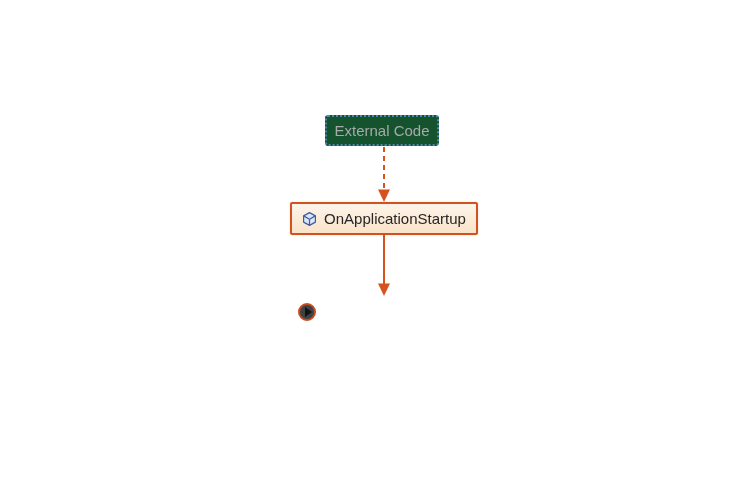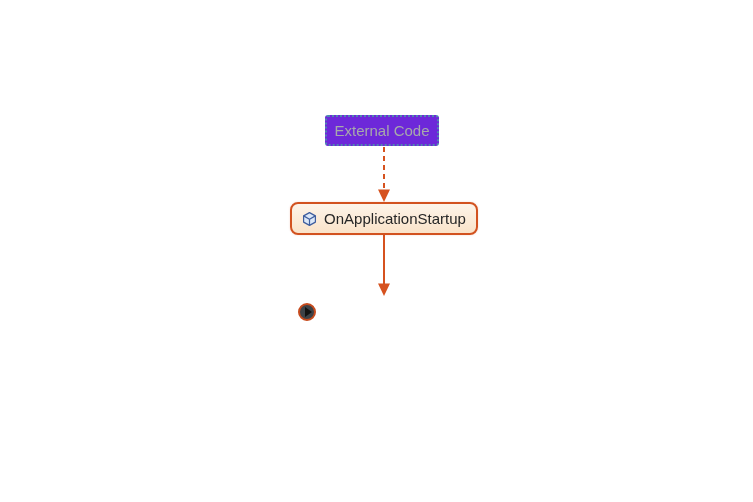--- a/index.html
+++ b/index.html
@@ -45,30 +45,30 @@
     position:absolute;
     box-sizing:border-box;
     display:flex;
     align-items:center;
     justify-content:center;
     gap:7px;
     white-space:nowrap;
   }
   .node.method{
     border:2px solid var(--node-border);
-    border-radius:8px;
+    border-radius:2px;
     background:linear-gradient(to bottom,var(--node-fill-top),var(--node-fill-bottom));
     color:var(--node-text);
     font-size:15px;
     box-shadow:0 0 2px rgba(210,82,31,0.25);
   }
   .node.external{
     border:2px dotted var(--external-border);
     border-radius:3px;
-    background:#6d28d9;
+    background:#14532d;
     color:var(--external-text);
     font-size:15px;
   }
   .node-label{line-height:1;}
   .cube-icon{display:inline-flex;width:15px;height:16px;}
   .expander{
     position:absolute;
     width:18px;height:18px;
     box-sizing:border-box;
     border:2px solid var(--expander-ring);

